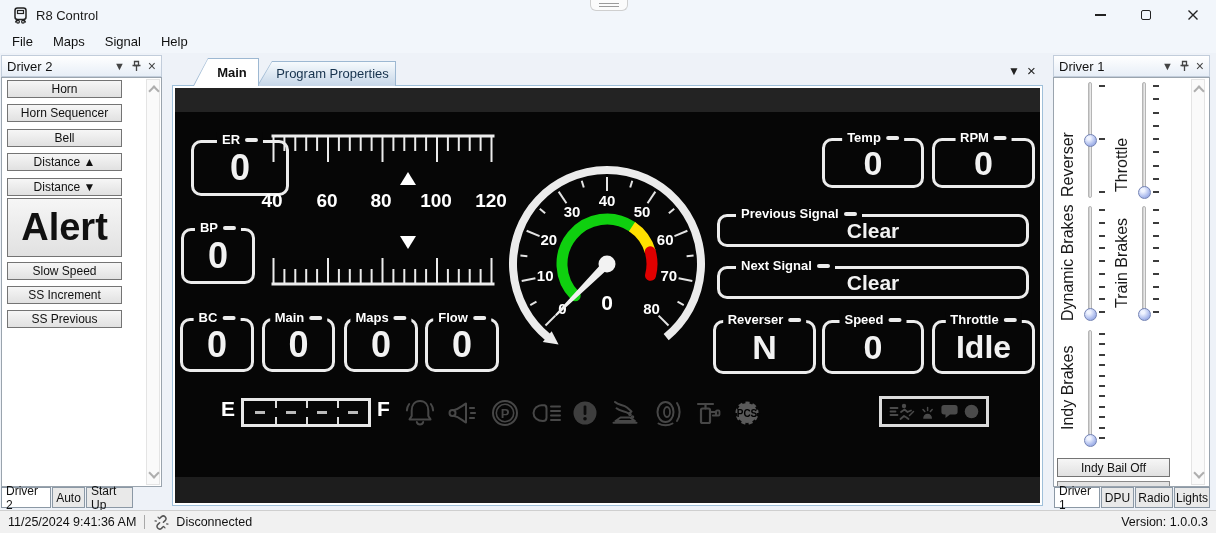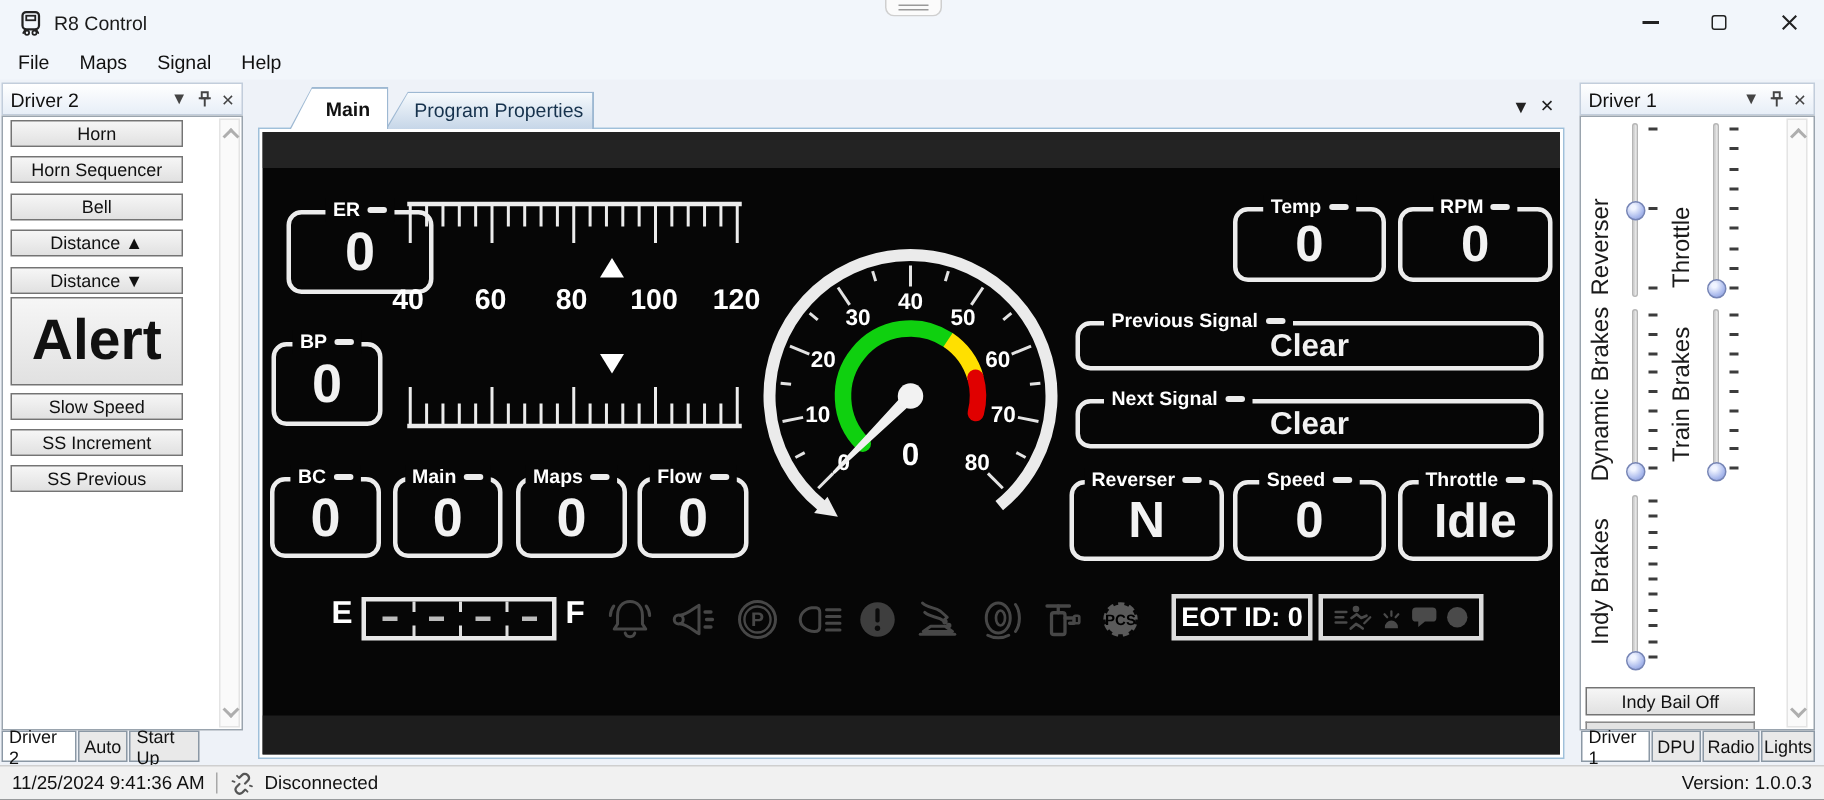--- a/index.html
+++ b/index.html
@@ -387,23 +387,20 @@
         <path d="M22 17h6v3.5h-3"></path>
           <rect x="28" y="15.5" width="3.5" height="5" rx="1" stroke-width="1.8"></rect>
       </svg></span>
     <span class="dicon" style="left:554px">
       <svg width="36" height="36" viewBox="0 0 36 36">
         <circle cx="18" cy="18" r="11.5" fill="#5a5a5a"></circle>
         <circle cx="18" cy="18" r="11.5" fill="none" stroke="#060606" stroke-width="3.2" stroke-dasharray="3.5 4.6"></circle>
         <text x="18" y="21.8" text-anchor="middle" font-size="10" font-weight="bold" fill="#000">PCS</text>
       </svg></span>
 
-    <div class="eotbox" style="left:606px;top:308px;width:94px;height:31px">
-      <span class="eot-id">EOT ID: 0</span>
-    </div>
     <div class="eotbox" style="left:704px;top:308px;width:110px;height:31px;gap:5px">
       <svg width="26" height="22" viewBox="0 0 26 22" fill="none" stroke="#4a4a4a" stroke-width="1.8" stroke-linecap="round" stroke-linejoin="round">
         <path d="M1.5 7h7M1.5 10.5h5M1.5 14h7"></path>
         <circle cx="15" cy="5" r="2.2" fill="#4a4a4a" stroke="none"></circle>
         <path d="M12 11l3.5-2.5 3 2.5 3.5-1.5"></path>
           <path d="M11.5 18l3.5-3 2.5 1.5 2 1.5"></path>
         <path d="M20.5 14.5l4-4" stroke-width="1.5"></path>
       </svg>
       <svg width="15" height="18" viewBox="0 0 15 18" fill="none" stroke="#4a4a4a" stroke-width="1.5" stroke-linecap="round">
         <path d="M4 15a3.6 3.6 0 0 1 7.2 0z" fill="#4a4a4a"></path>

